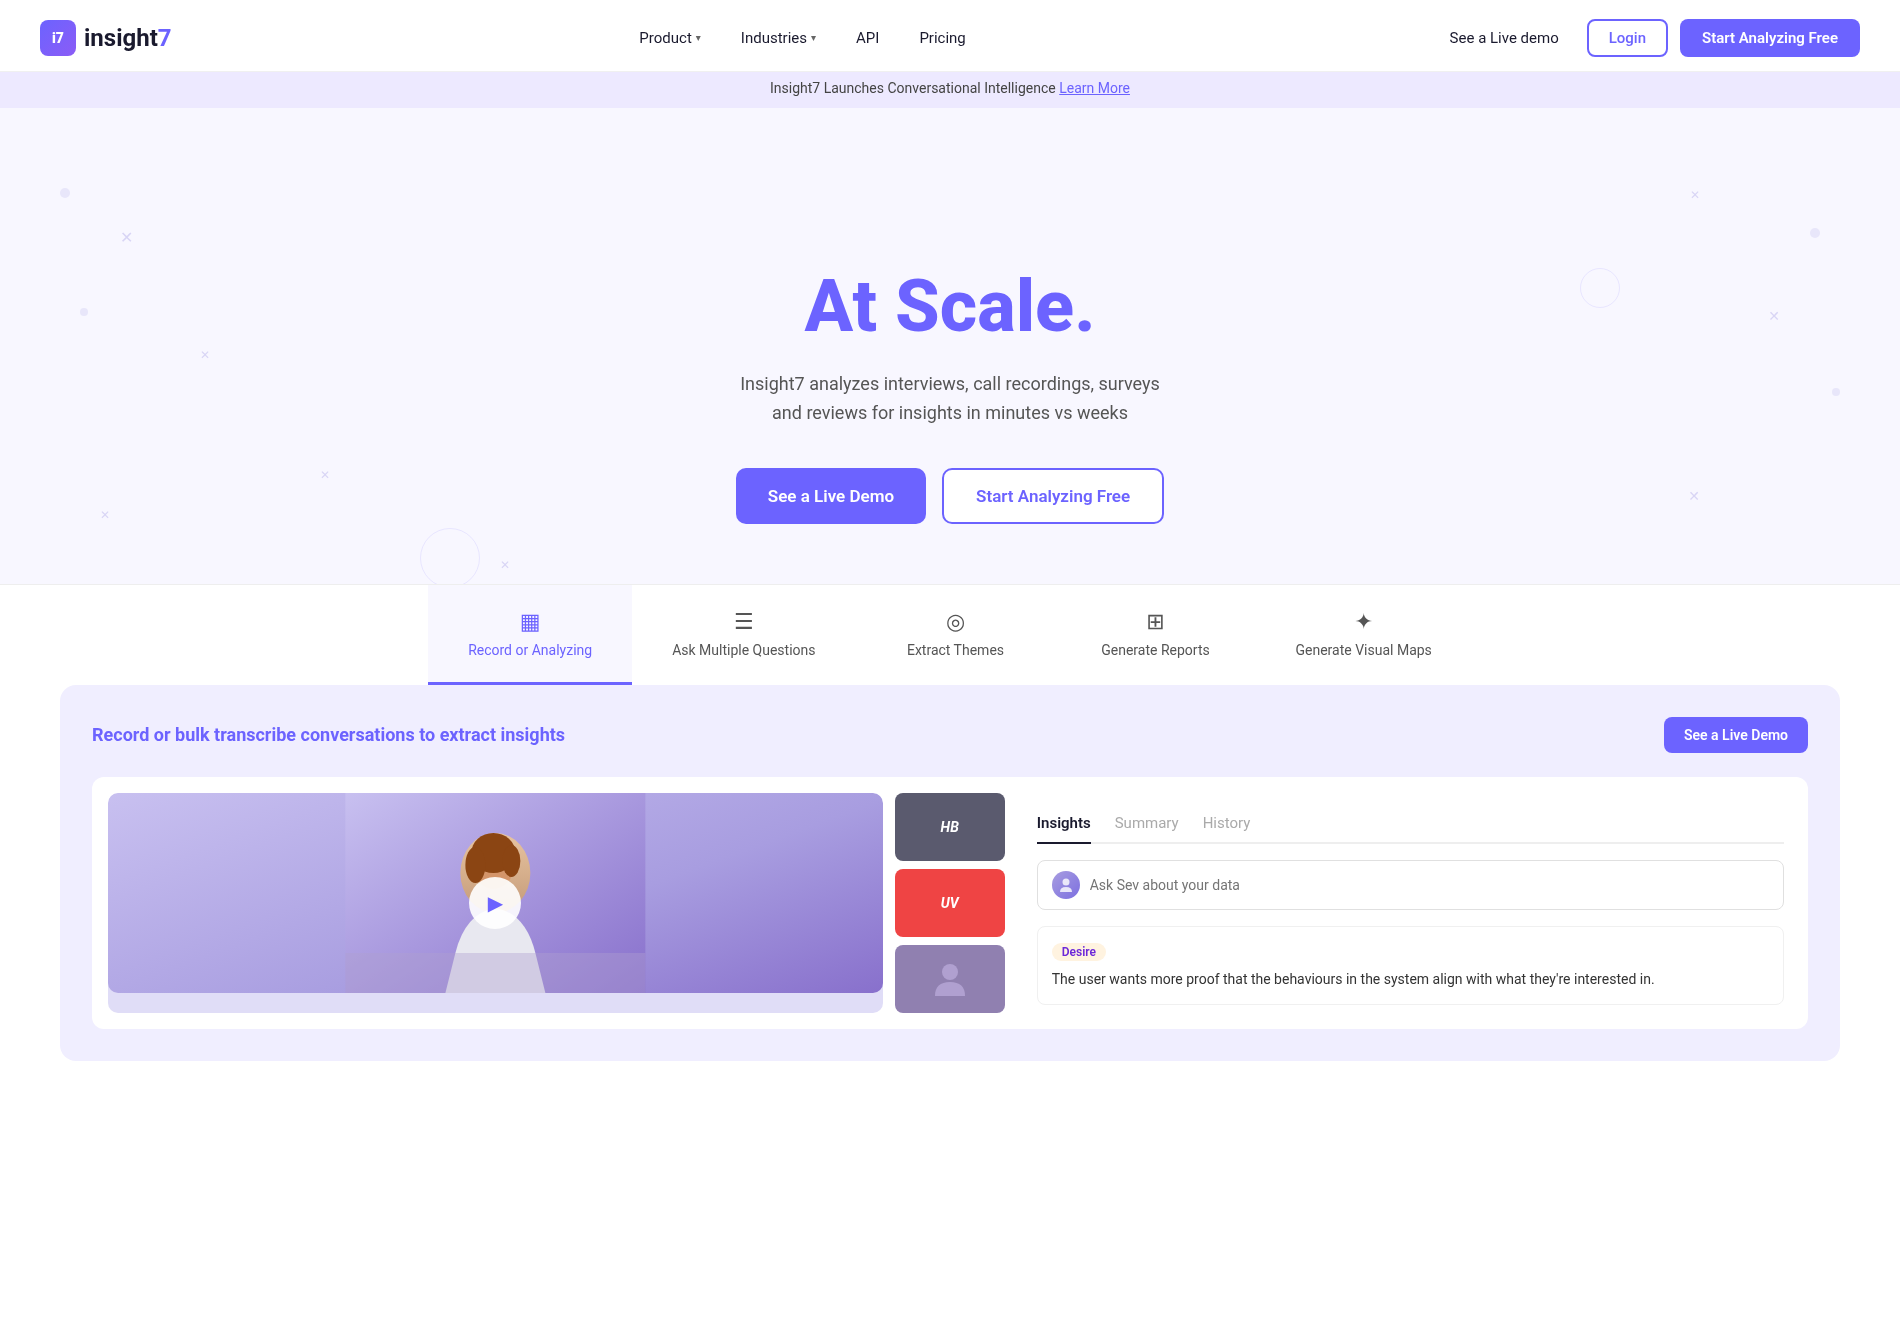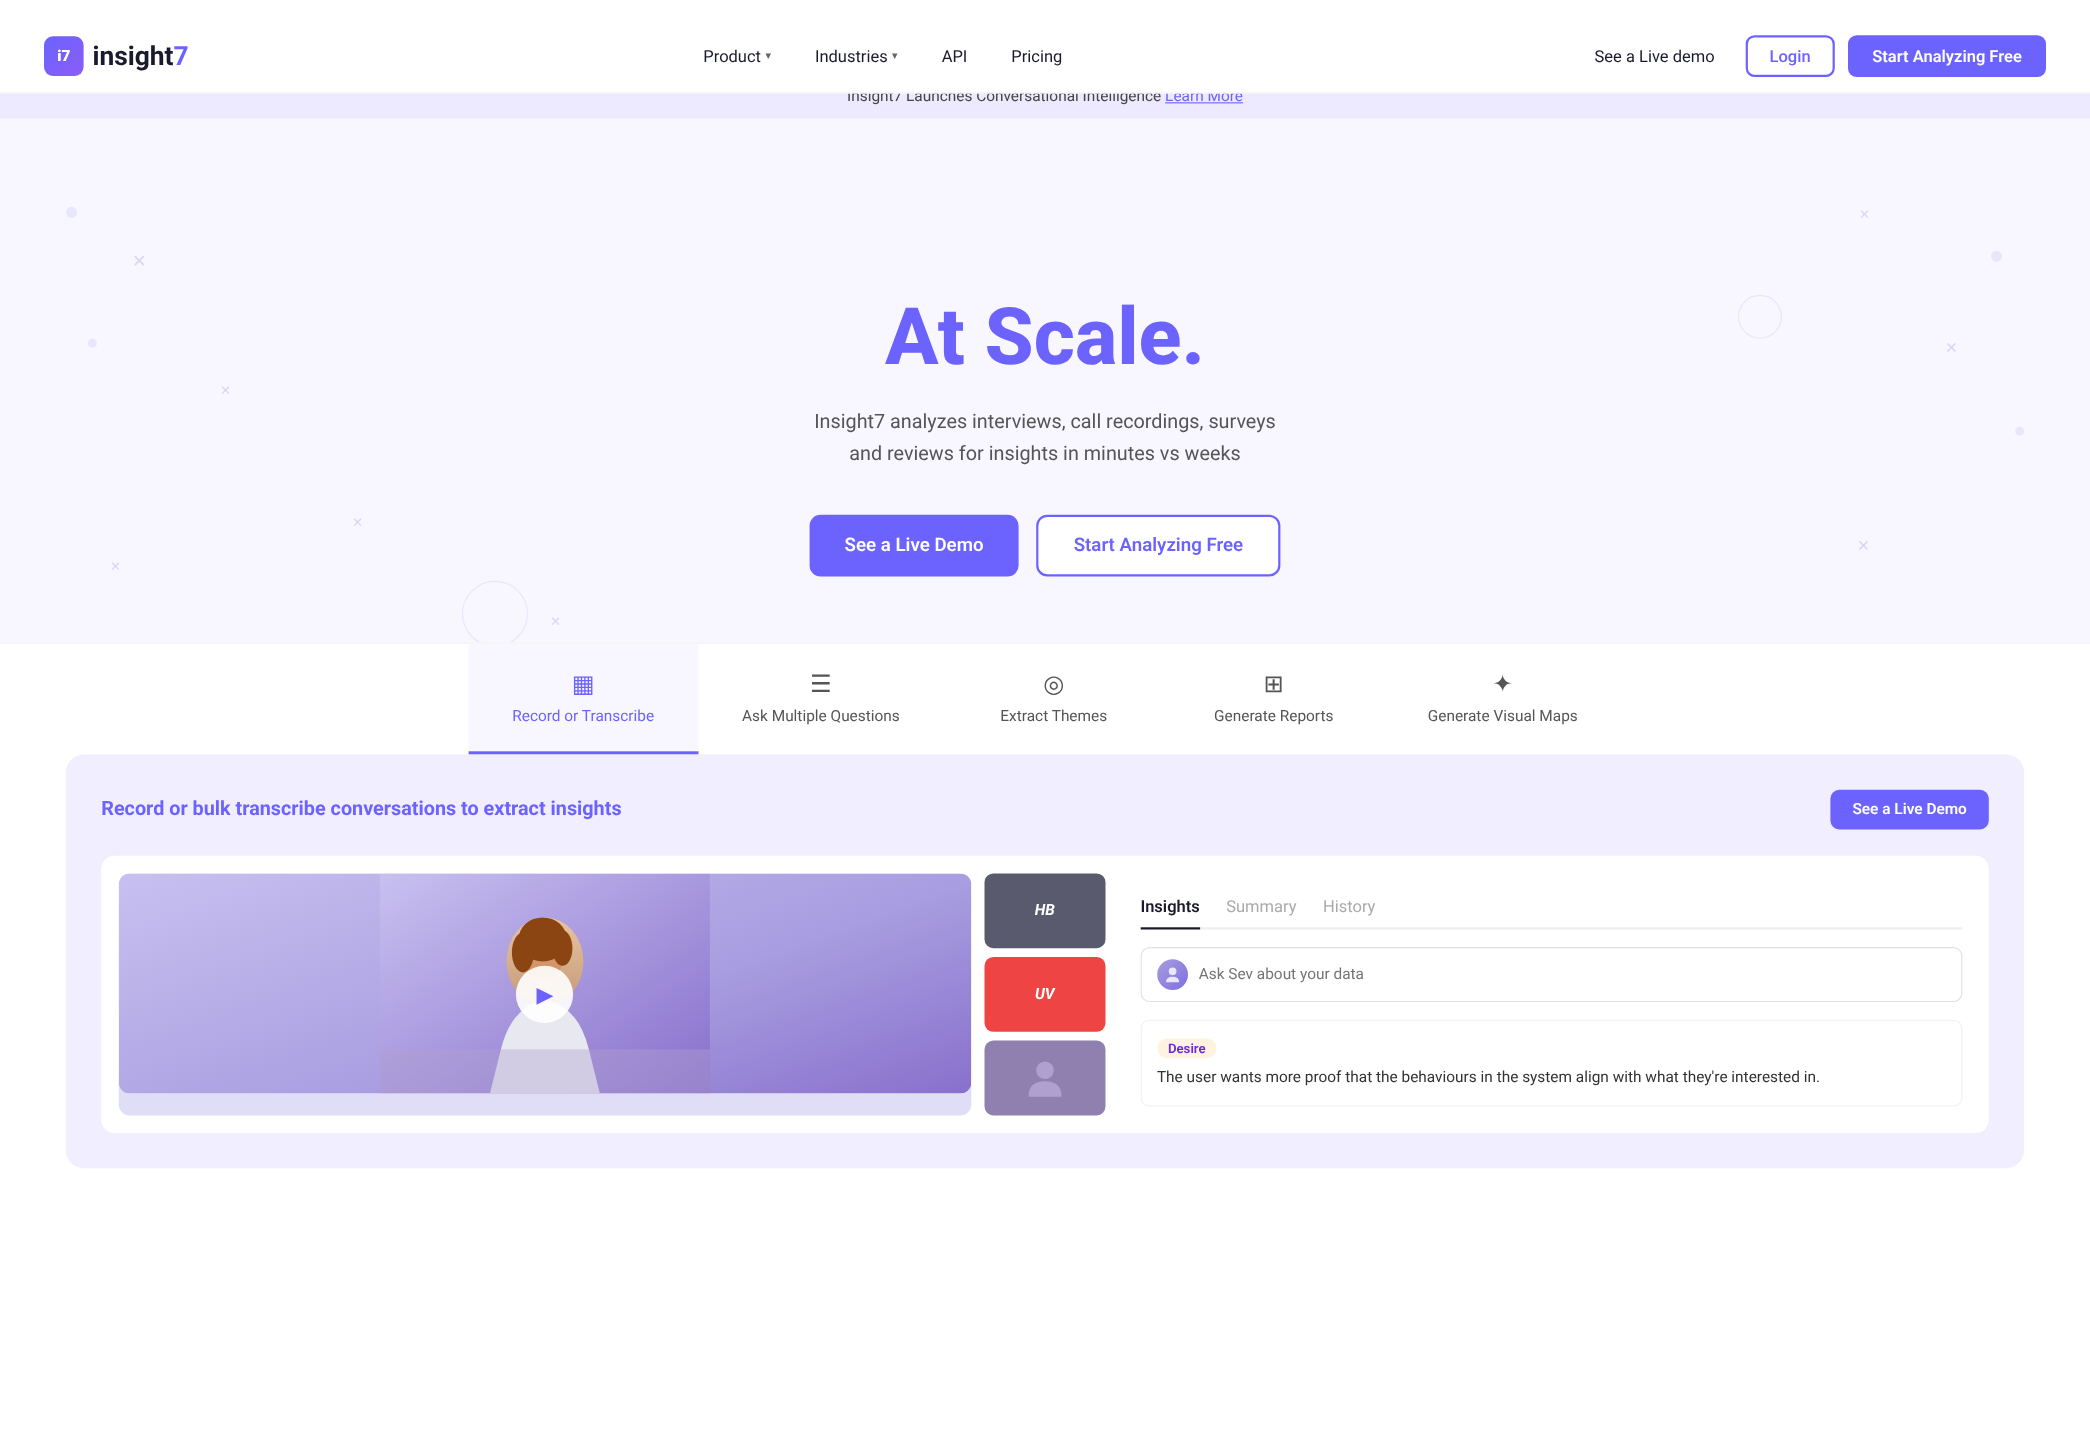--- a/index.html
+++ b/index.html
@@ -2,21 +2,21 @@
 <html><head>
   <meta charset="utf-8">
   <style>
     * { box-sizing: border-box; margin: 0; padding: 0; }
     body { font-family: -apple-system, BlinkMacSystemFont, 'Segoe UI', Roboto, sans-serif; background: #fff; color: #1a1a2e; overflow-x: hidden; }
 
     
     nav {
       display: flex; align-items: center; justify-content: space-between;
       padding: 0 40px; height: 68px; background: #fff;
-      border-bottom: 1px solid #f0f0f0; position: sticky; top: 17px; z-index: 100;
+      border-bottom: 1px solid #f0f0f0; position: sticky; top: 4px; z-index: 100;
     }
     .nav-logo { display: flex; align-items: center; gap: 8px; cursor: pointer; }
     .logo-mark {
       width: 36px; height: 36px; background: linear-gradient(135deg, #6c63ff, #8b5cf6);
       border-radius: 8px; display: flex; align-items: center; justify-content: center;
       color: #fff; font-weight: 900; font-size: 14px;
     }
     .logo-text { font-weight: 700; font-size: 24px; color: #1a1a2e; }
     .logo-text span { color: #6c63ff; }
     .nav-links { display: flex; align-items: center; gap: 8px; }
@@ -271,21 +271,21 @@
   </p>
   <div class="hero-buttons">
     <button class="btn-demo-hero">See a Live Demo</button>
     <button class="btn-start-hero">Start Analyzing Free</button>
   </div>
 </section>
 
 <div class="feature-tabs">
   <button class="feature-tab active">
     <span class="tab-icon">▦</span>
-    <span>Record or Transcribe</span>
+    <span>Record or Analyzing</span>
   </button>
   <button class="feature-tab">
     <span class="tab-icon">☰</span>
     <span>Ask Multiple Questions</span>
   </button>
   <button class="feature-tab">
     <span class="tab-icon">◎</span>
     <span>Extract Themes</span>
   </button>
   <button class="feature-tab">

